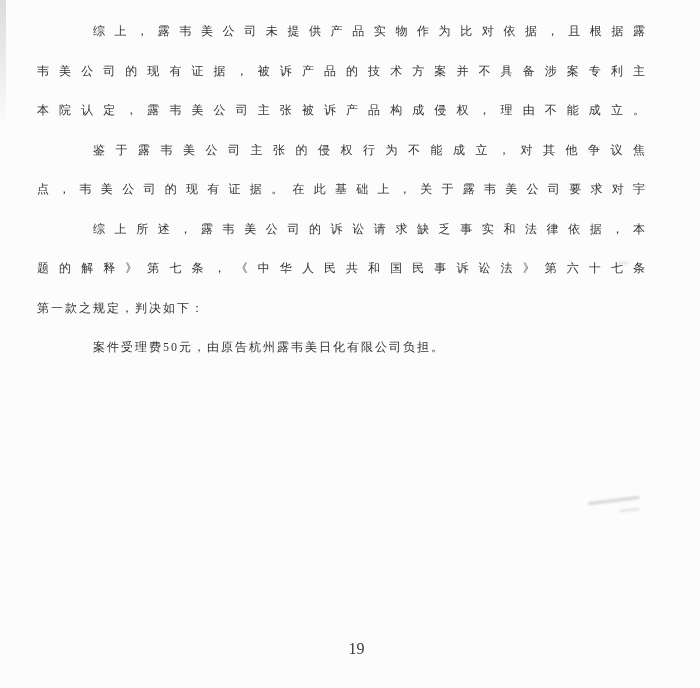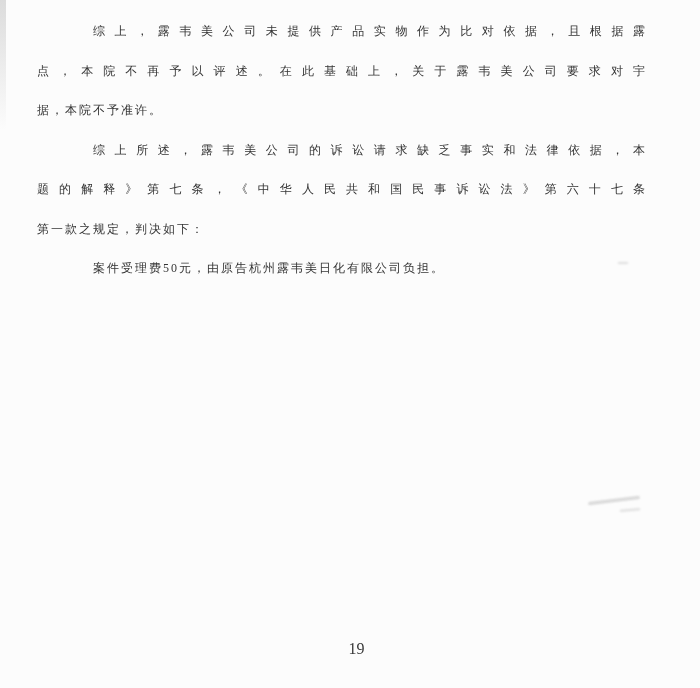--- a/index.html
+++ b/index.html
@@ -98,23 +98,25 @@
 </head>
 <body>
 
 <div class="page">
 
   <div class="scan-edge"></div>
 
   <main class="text-area">
 
     <p class="ln indent fill">综上，露韦美公司未提供产品实物作为比对依据，且根据露</p>
+    <p class="ln fill">韦美公司的现有证据，被诉产品的技术方案并不具备涉案专利主</p>
+    <p class="ln fill">本院认定，露韦美公司主张被诉产品构成侵权，理由不能成立。</p>
 
-    <p class="ln fill">点，本院不再予以评述。在此基础上，关于露韦美公司要求对宇</p>
-    <p class="ln short">据，本院不予准许。</p>
+    <p class="ln indent fill">鉴于露韦美公司主张的侵权行为不能成立，对其他争议焦</p>
+    <p class="ln fill">点，韦美公司的现有证据。在此基础上，关于露韦美公司要求对宇</p>
 
     <p class="ln indent fill">综上所述，露韦美公司的诉讼请求缺乏事实和法律依据，本</p>
     <p class="ln fill">题的解释》第七条，《中华人民共和国民事诉讼法》第六十七条</p>
     <p class="ln short">第一款之规定，判决如下：</p>
 
 
     <p class="ln indent short">案件受理费50元，由原告杭州露韦美日化有限公司负担。</p>
   </main>
 
   <div class="smudge-a"></div>

